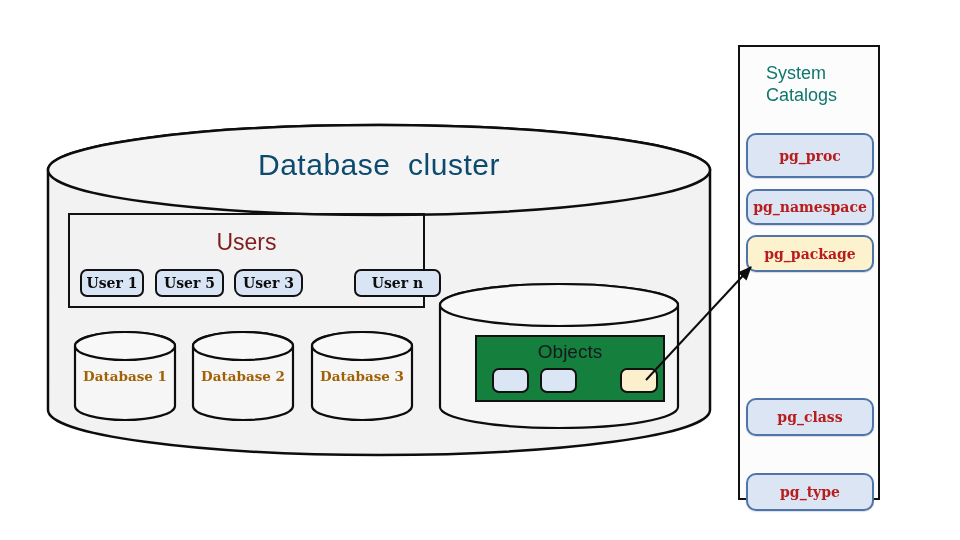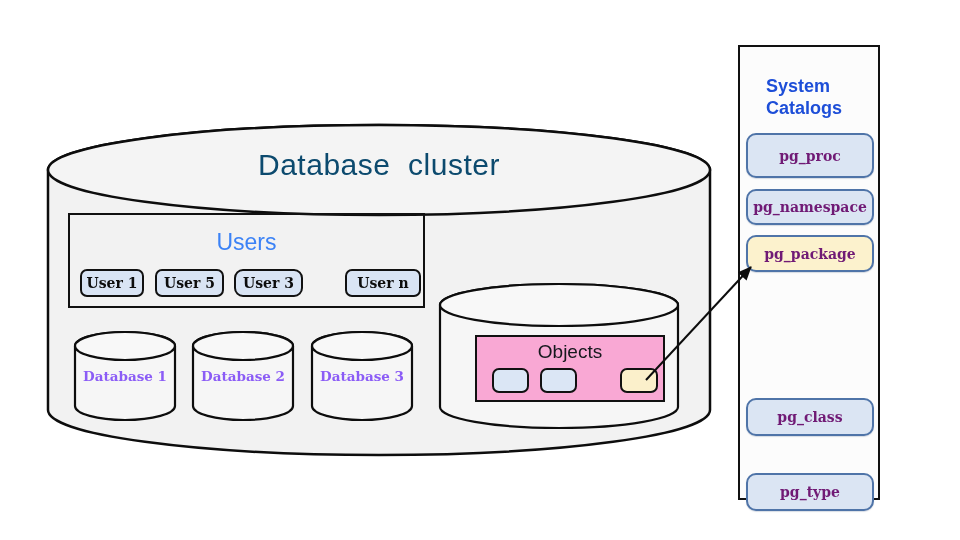--- a/index.html
+++ b/index.html
@@ -16,63 +16,63 @@
     left:48px;top:148px;width:662px;height:42px;z-index:2;
     text-align:center;font-size:30px;letter-spacing:.5px;
     white-space:pre;color:#0c4a6e;
   }
   .users-box{
     left:68px;top:213px;width:357px;height:95px;z-index:2;
     border:2.5px solid #111;background:transparent;
   }
   .users-title{
     left:0;top:14px;width:100%;height:28px;text-align:center;
-    font-size:23px;color:#3b82f6;
+    font-size:23px;color:#7f1d1d;
   }
   .user-btn{
     top:54px;height:28px;z-index:3;
     background:#d9e4f4;border:2px solid #111;border-radius:7px;
     display:flex;align-items:center;justify-content:center;
     font-family:"DejaVu Serif","Liberation Serif",serif;
     font-weight:bold;font-size:14px;color:#0d0d0d;
   }
   .db-label{
     top:368px;height:20px;z-index:2;text-align:center;
     font-family:"DejaVu Serif","Liberation Serif",serif;
-    font-weight:bold;font-size:13.5px;color:#8b5cf6;
+    font-weight:bold;font-size:13.5px;color:#a16207;
   }
   .objects-box{
     left:475px;top:335px;width:190px;height:67px;z-index:2;
-    background:#f9a8d4;border:2.5px solid #111;
+    background:#15803d;border:2.5px solid #111;
   }
   .objects-title{
     left:0;top:4px;width:100%;height:24px;text-align:center;
     font-size:19px;color:#16181d;
   }
   .chip{
     top:31px;height:25px;z-index:3;
     border:2.5px solid #111;border-radius:7px;background:#dbe6f5;
   }
   .chip.blue{background:#dbe6f5;}
   .chip.yellow{background:#fbf0cb;}
   .catalog-panel{
     left:738px;top:45px;width:142px;height:455px;z-index:2;
     background:#fcfcfc;border:2.5px solid #111;
   }
   .catalog-title{
-    left:26px;top:28px;width:110px;
-    font-weight:bold;font-size:18px;line-height:22px;
-    white-space:pre-line;color:#1d4ed8;
+    left:26px;top:15px;width:110px;
+    font-weight:normal;font-size:18px;line-height:22px;
+    white-space:pre-line;color:#0f766e;
   }
   .catalog-btn{
     left:6px;width:128px;z-index:3;
     background:#dbe5f3;border:2px solid #4f74a8;border-radius:10px;
     display:flex;align-items:center;justify-content:center;
     font-family:"DejaVu Serif","Liberation Serif",serif;
-    font-weight:bold;font-size:14px;color:#701a75;
+    font-weight:bold;font-size:14px;color:#b91c1c;
     box-shadow:0 1px 1px rgba(100,120,150,.25);
   }
   .catalog-btn.highlight{background:#fcf2cd;}
   .btn-proc{top:86px;height:45px;}
   .btn-namespace{top:142px;height:36px;}
   .btn-package{top:188px;height:37px;}
   .btn-class{top:351px;height:38px;}
   .btn-type{top:398px;height:38px;margin-top:28px;}
 </style>
 </head>
@@ -98,21 +98,21 @@
     <ellipse cx="559" cy="305" rx="119" ry="21" fill="#f8f8f8" stroke="#0d0d0d" stroke-width="2.2"></ellipse>
   </svg>
 
   <div class="abs cluster-title">Database  cluster</div>
 
   <div class="abs users-box">
     <div class="abs users-title">Users</div>
     <div class="abs user-btn" style="left:10px;width:64px;">User 1</div>
     <div class="abs user-btn" style="left:85px;width:69px;">User 5</div>
     <div class="abs user-btn" style="left:164px;width:69px;border-radius:9px;">User 3</div>
-    <div class="abs user-btn" style="left:275px;width:76px;">User n</div>
+    <div class="abs user-btn" style="left:284px;width:87px;">User n</div>
   </div>
 
   <div class="abs db-label" style="left:70px;width:110px;">Database 1</div>
   <div class="abs db-label" style="left:188px;width:110px;">Database 2</div>
   <div class="abs db-label" style="left:307px;width:110px;">Database 3</div>
 
   <div class="abs objects-box">
     <div class="abs objects-title">Objects</div>
     <div class="abs chip blue" style="left:15px;width:37px;"></div>
     <div class="abs chip blue" style="left:63px;width:37px;"></div>

